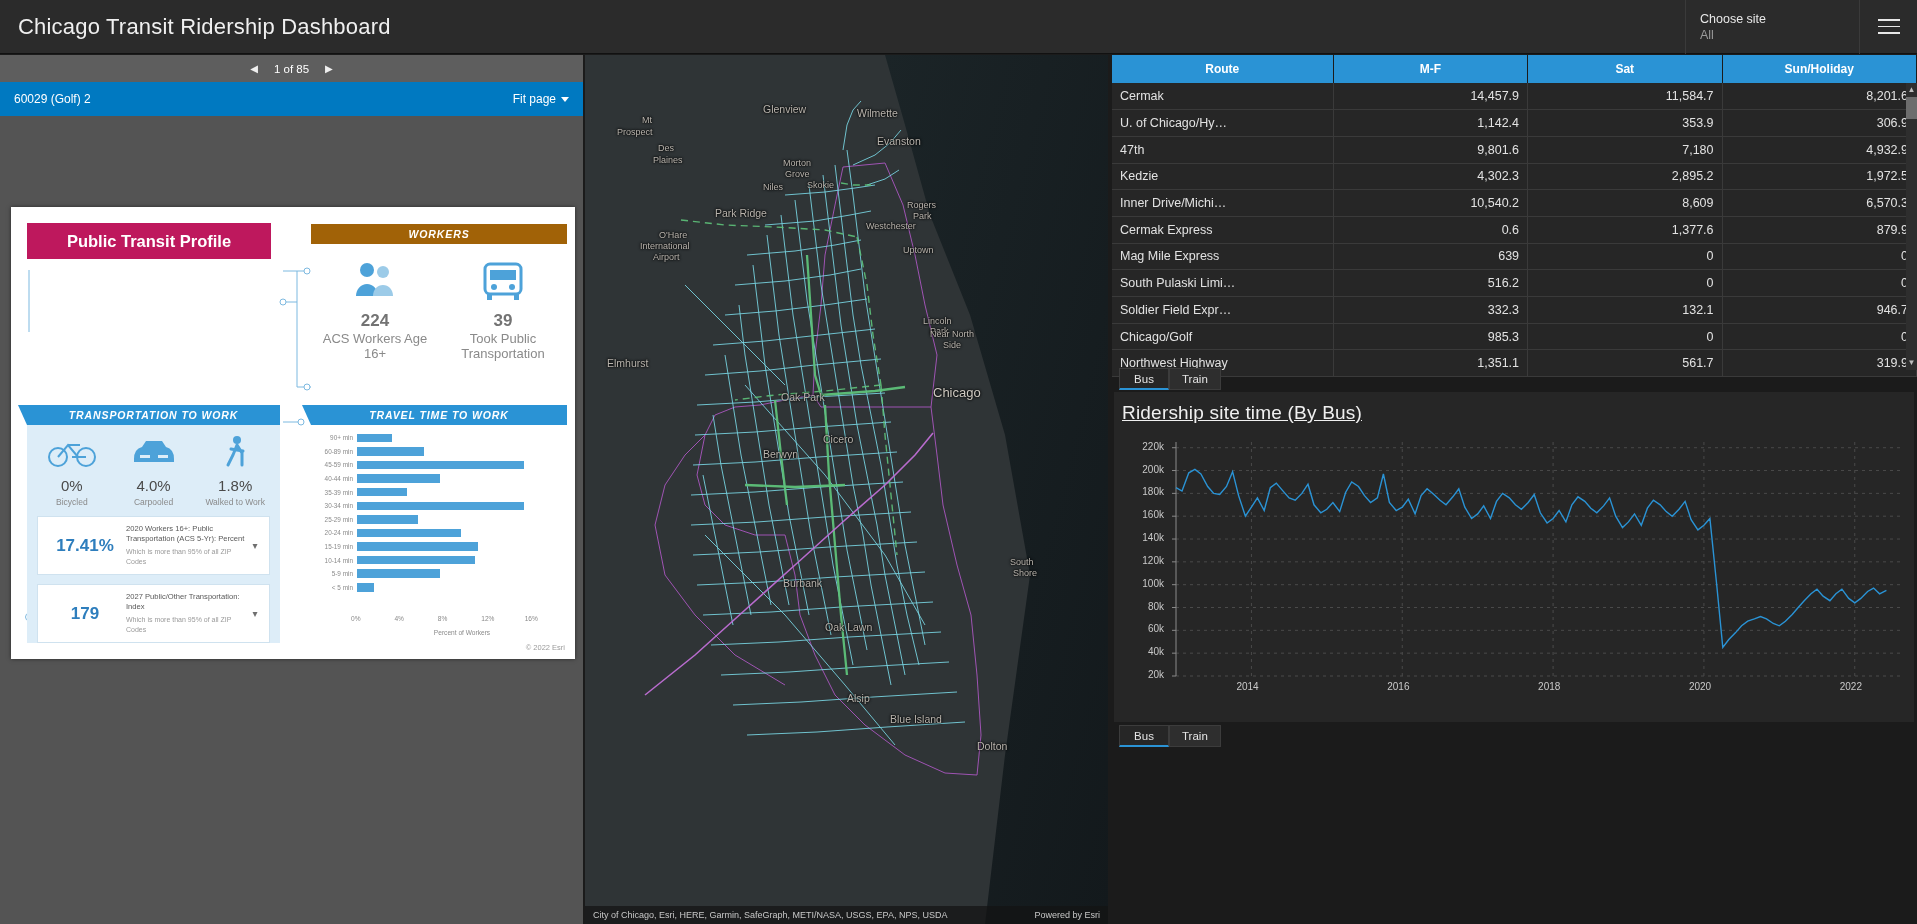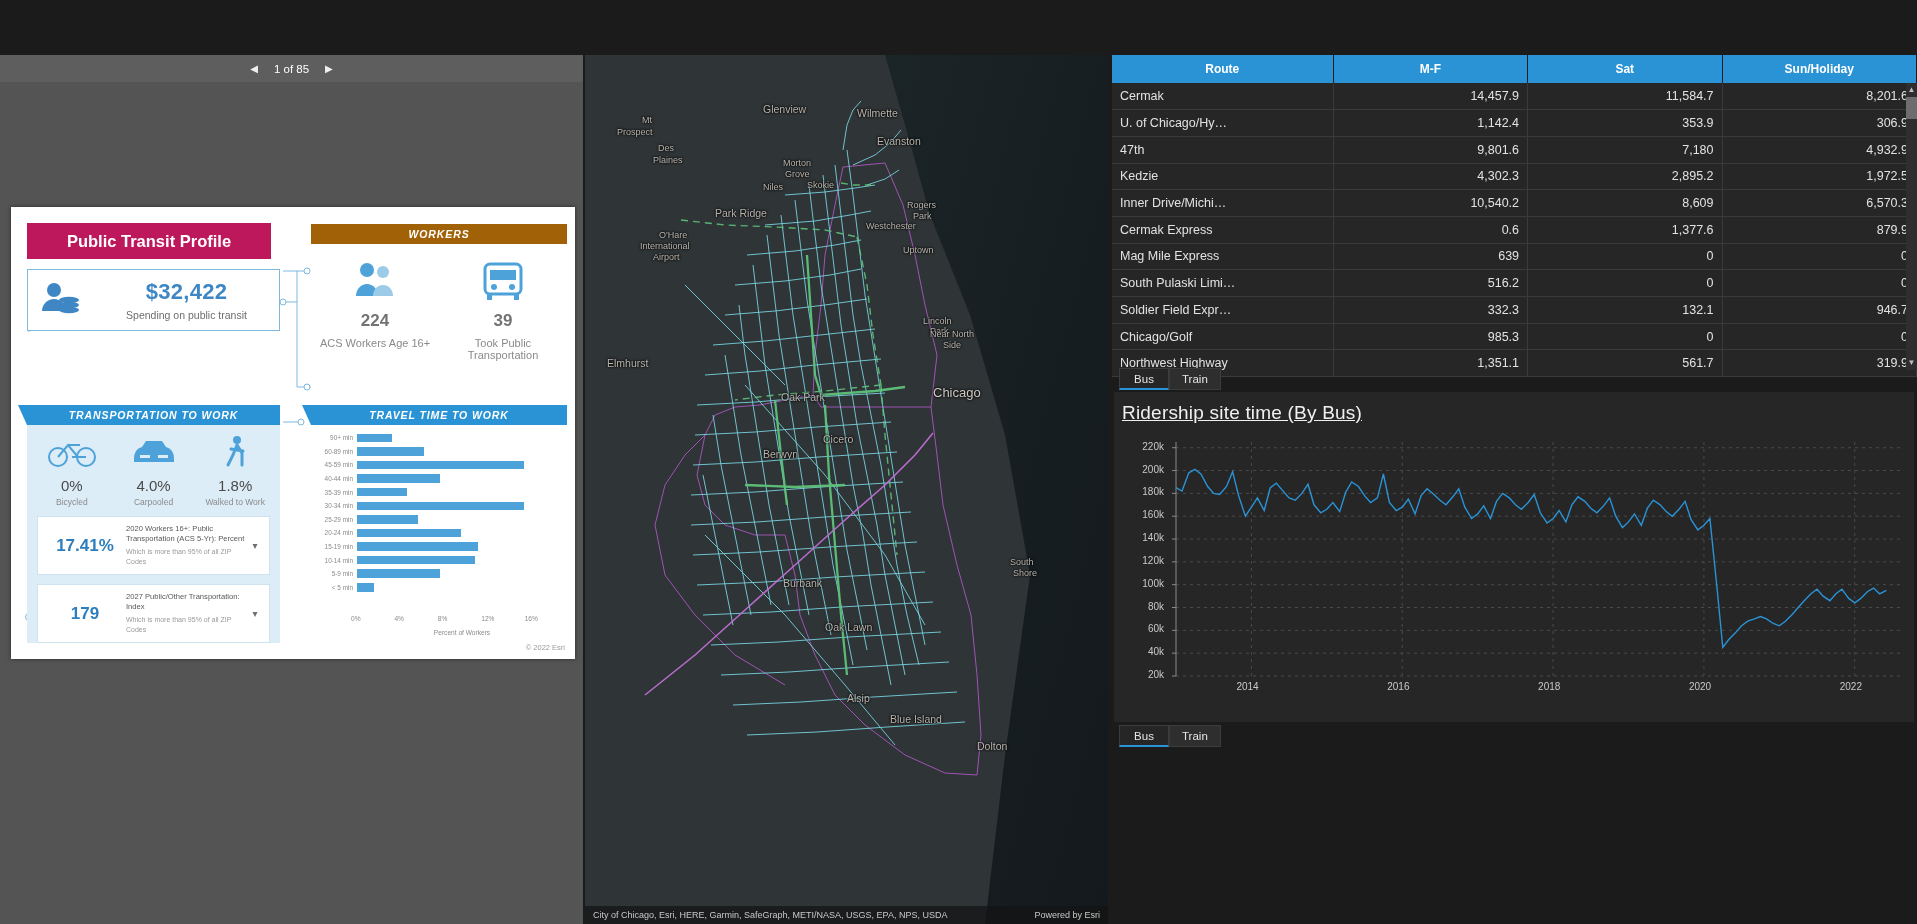--- a/index.html
+++ b/index.html
@@ -80,21 +80,21 @@
 
   .workers-hdr, .ttw-hdr, .trans-hdr {
     color: #fff; font-size: 10.5px; font-weight: 700; font-style: italic;
     letter-spacing: .9px; display: flex; align-items: center; justify-content: center;
   }
   .workers-box { position:absolute; left:300px; top:17px; width:256px; }
   .workers-hdr { background:#a16207; height: 20px; }
   .workers-body { display:flex; margin-top:16px; }
   .wk-col { flex:1; text-align:center; }
   .wk-num { font-size: 17px; color:#737373; font-weight:600; margin-top:3px; }
-  .wk-lab { font-size: 11px; color:#8a8a8a; margin-top:6px; }
+  .wk-lab { font-size: 13px; color:#8a8a8a; margin-top:0; }
 
   .trans-box { position:absolute; left:16px; top:198px; width:253px; height: 238px;
                background:#ddedf8; }
   .trans-hdr { background:#2a93d5; height:20px; position:relative; }
   .trans-hdr:before { content:""; position:absolute; left:-9px; top:0;
         border-top: 20px solid #2a93d5; border-left: 9px solid transparent;}
   .trans-icons { display:flex; padding: 10px 4px 0 4px; }
   .tr-col { flex:1; text-align:center; }
   .tr-pct { font-size: 15px; color:#4a4a4a; margin-top: 4px; }
   .tr-lab { font-size: 8.5px; color:#8a8a8a; margin-top:3px; }
@@ -172,26 +172,48 @@
   .ytick { position:absolute; font-size: 10px; color:#c9c9c9; text-align:right; width:36px;}
   .xtick { position:absolute; font-size: 10px; color:#c9c9c9; }
 
   .bottom-tabs { position:absolute; left:1119px; top:725px; display:flex; }
 </style>
 </head>
 <body>
 
 <div class="app">
 
+  <div class="header">
+    <div class="header-title">Chicago Transit Ridership Dashboard</div>
+    <div class="header-spacer"></div>
+    <div class="header-filter">
+      <div class="hf-label">Choose site</div>
+      <div class="hf-value">All</div>
+    </div>
+    <div class="header-menu">
+      <div class="burger">
+          <i></i>
+          <i></i>
+          <i></i>
+        </div>
+    </div>
+  </div>
 
   <div class="left-panel">
     <div class="pager">
       <span class="arrow">◀</span>
       <span>1 of 85</span>
       <span class="arrow">▶</span>
+    </div>
+    <div class="infobar">
+      <span>60029 (Golf) 2</span>
+      <span class="fitpage">
+        <span>Fit page</span>
+        <span class="caret-dn"></span>
+      </span>
     </div>
 
     <div class="info-card">
 
       <svg width="564" height="452" style="position:absolute;left:0;top:0;pointer-events:none;">
         <line x1="272" y1="64" x2="296" y2="64" stroke="#7db9e0" stroke-width="1"></line>
         <line x1="272" y1="95" x2="286" y2="95" stroke="#7db9e0" stroke-width="1"></line>
         <line x1="286" y1="64" x2="286" y2="180" stroke="#7db9e0" stroke-width="1"></line>
         <line x1="286" y1="180" x2="300" y2="180" stroke="#7db9e0" stroke-width="1"></line>
         <circle cx="296" cy="64" r="3" fill="#fff" stroke="#7db9e0"></circle>
@@ -200,35 +222,20 @@
         <line x1="18" y1="63" x2="18" y2="125" stroke="#7db9e0" stroke-width="1"></line>
         <line x1="272" y1="215" x2="290" y2="215" stroke="#7db9e0" stroke-width="1"></line>
         <circle cx="290" cy="215" r="3" fill="#fff" stroke="#7db9e0"></circle>
         <line x1="18" y1="260" x2="18" y2="410" stroke="#7db9e0" stroke-width="1"></line>
         <circle cx="18" cy="410" r="3.5" fill="#fff" stroke="#7db9e0"></circle>
         <line x1="18" y1="410" x2="40" y2="410" stroke="#7db9e0" stroke-width="1"></line>
       </svg>
 
       <div class="pt-title">Public Transit Profile</div>
 
-      <div class="spend-box">
-        <div class="spend-icon">
-          <svg width="44" height="38" viewBox="0 0 44 38">
-            <circle cx="15" cy="9" r="7" fill="#3e87c4"></circle>
-            <path d="M3 30c0-7 5.5-12 12-12s12 5 12 12z" fill="#3e87c4"></path>
-            <ellipse cx="30" cy="19" rx="10" ry="3.2" fill="#3e87c4"></ellipse>
-            <ellipse cx="30" cy="24" rx="10" ry="3.2" fill="#3e87c4"></ellipse>
-            <ellipse cx="30" cy="29" rx="10" ry="3.2" fill="#3e87c4"></ellipse>
-          </svg>
-        </div>
-        <div class="spend-txt">
-          <div class="spend-amt">$32,422</div>
-          <div class="spend-sub">Spending on public transit</div>
-        </div>
-      </div>
 
       <div class="workers-box">
         <div class="workers-hdr">WORKERS</div>
         <div class="workers-body">
           <div class="wk-col">
             <svg width="48" height="44" viewBox="0 0 48 44">
               <circle cx="16" cy="10" r="7" fill="#4da2d9"></circle>
               <path d="M5 36c0-7 5-12 11-12s11 5 11 12z" fill="#4da2d9"></path>
               <circle cx="32" cy="12" r="6" fill="#9ccbe8"></circle>
               <path d="M22 36c0-6.5 4.5-11 10-11s10 4.5 10 11z" fill="#9ccbe8"></path>

